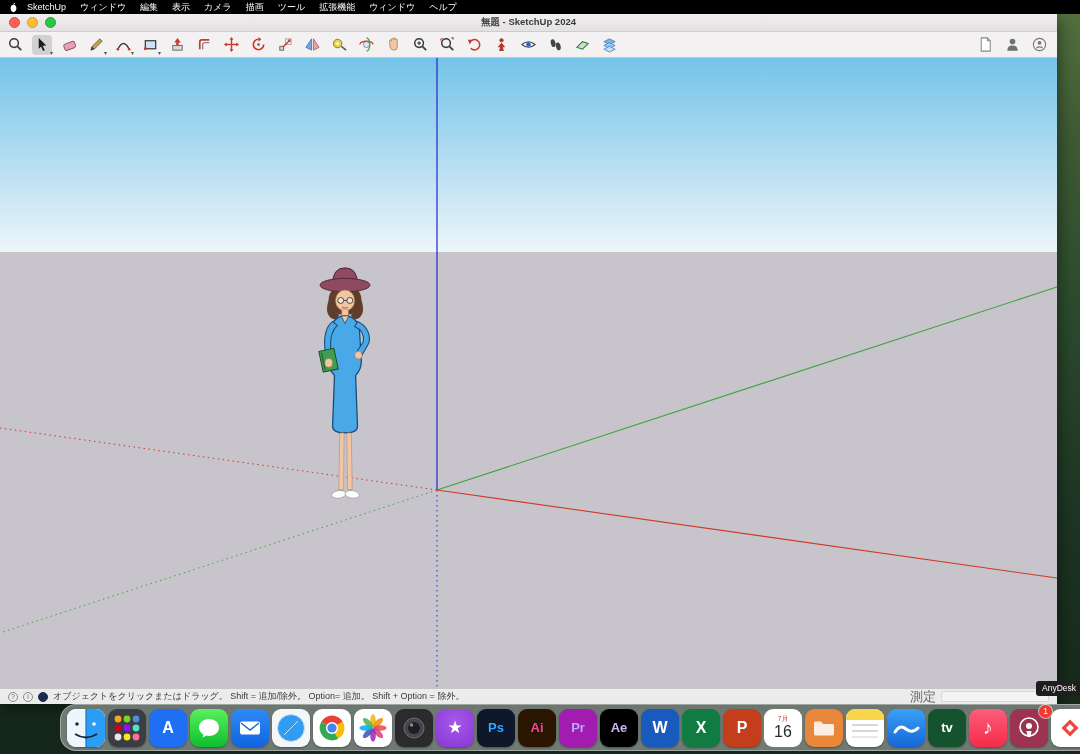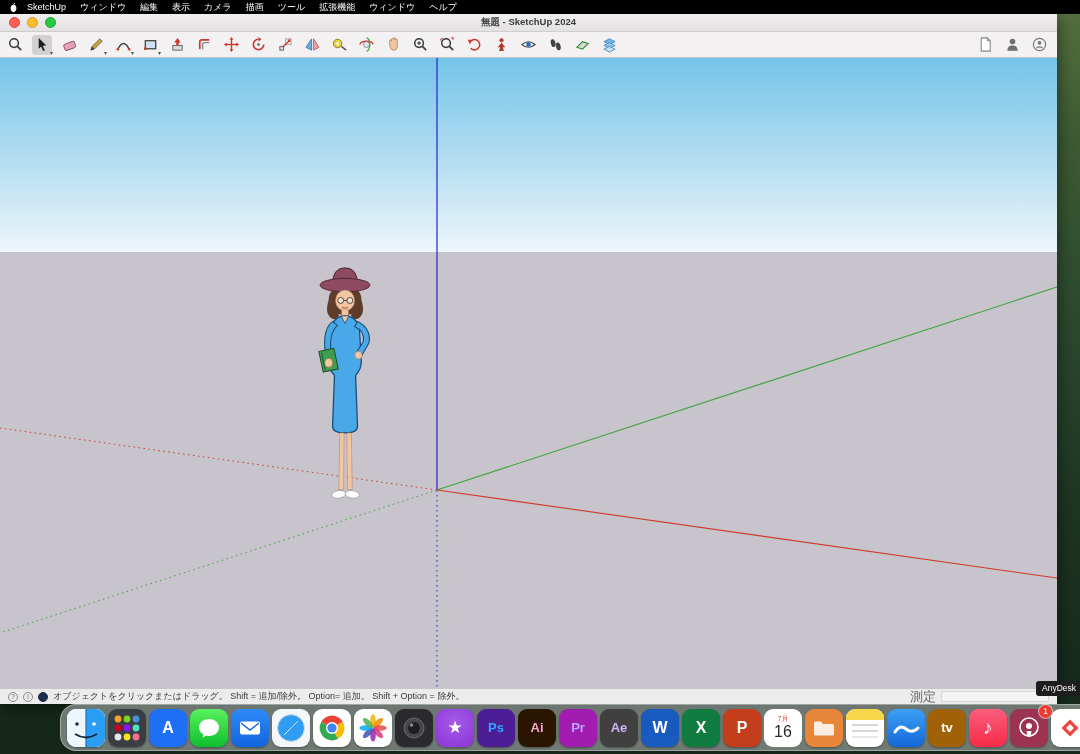--- a/index.html
+++ b/index.html
@@ -418,36 +418,36 @@
           <circle cx="12.5" cy="12" r="1.8" fill="#8a8a96"></circle>
         </svg>
       </div>
     </div>
     <div class="dapp">
       <div class="di" style="background:radial-gradient(circle at 50% 35%,#a55ae8,#8a35d6)">
         <span style="color:#ffffff;font-size:17px">★</span>
       </div>
     </div>
     <div class="dapp">
-      <div class="di" style="background:#4c1d95">
+      <div class="di" style="background:#0f172a">
         <span class="ltr" style="color:#31a8ff;font-size:13px">Ps</span>
       </div>
     </div>
     <div class="dapp">
       <div class="di" style="background:#2a1500">
-        <span class="ltr" style="color:#f9a8d4;font-size:13px">Ai</span>
+        <span class="ltr" style="color:#ec4899;font-size:13px">Ai</span>
       </div>
     </div>
     <div class="dapp">
       <div class="di" style="background:#a21caf">
         <span class="ltr" style="color:#b9a8ff;font-size:13px">Pr</span>
       </div>
     </div>
     <div class="dapp">
-      <div class="di" style="background:#404040">
+      <div class="di" style="background:#000000">
         <span class="ltr" style="color:#cdb6f5;font-size:13px">Ae</span>
       </div>
     </div>
     <div class="dapp">
       <div class="di" style="background:#185abd">
         <span class="ltr" style="color:#ffffff;font-size:16px">W</span>
       </div>
     </div>
     <div class="dapp">
       <div class="di" style="background:#107c41">
@@ -483,21 +483,21 @@
       </div>
     </div>
     <div class="dapp">
       <div class="di" style="background:linear-gradient(180deg,#3aa0f5,#1668d8)">
         <svg width="30" height="30" viewBox="0 0 30 30">
           <path d="M4 19 Q9 11 15 16 T27 15" fill="none" stroke="#fff" stroke-width="3" stroke-linecap="round"></path>
         </svg>
       </div>
     </div>
     <div class="dapp">
-      <div class="di" style="background:#a16207">
+      <div class="di" style="background:#14532d">
         <span class="ltr" style="color:#ffffff;font-size:13px">tv</span>
       </div>
     </div>
     <div class="dapp">
       <div class="di" style="background:linear-gradient(180deg,#fb5d7d,#f72b49)">
         <span style="color:#fff;font-size:19px">♪</span>
       </div>
     </div>
     <div class="dapp">
       <div class="di" style="background:#9c3350">

